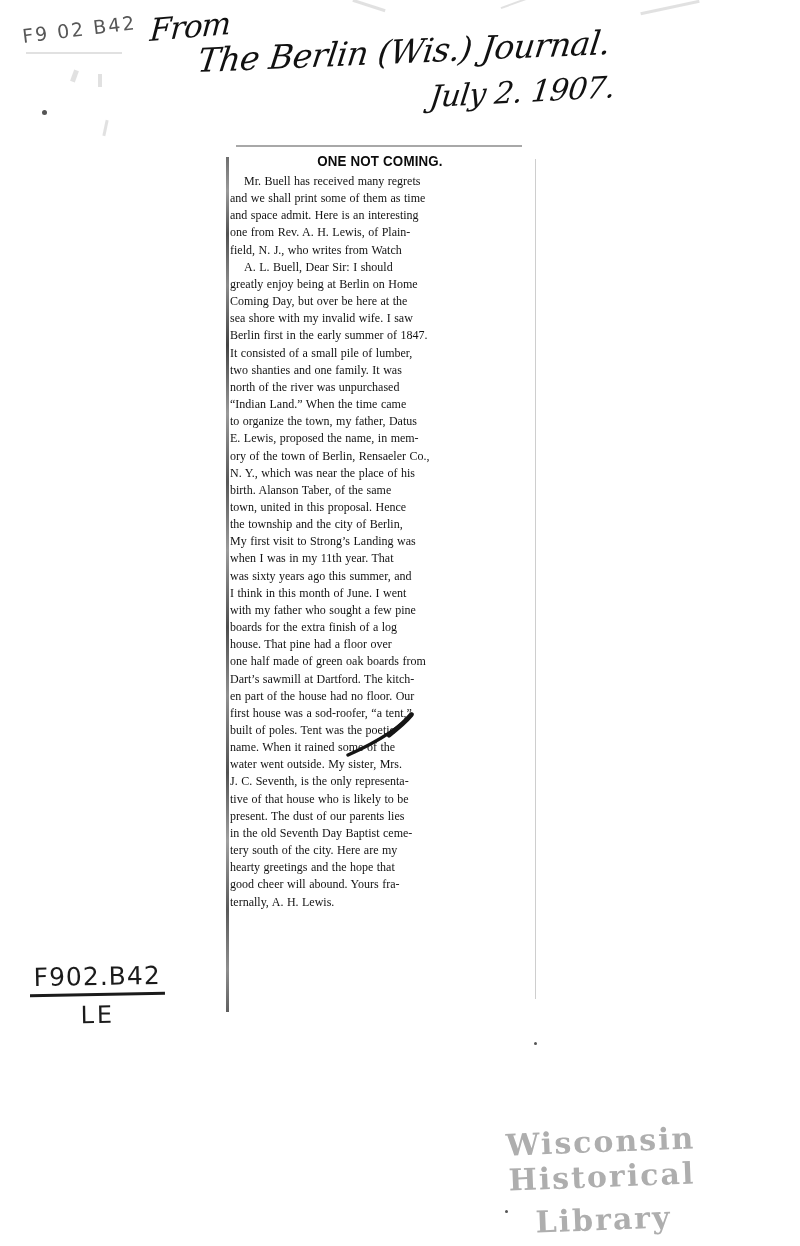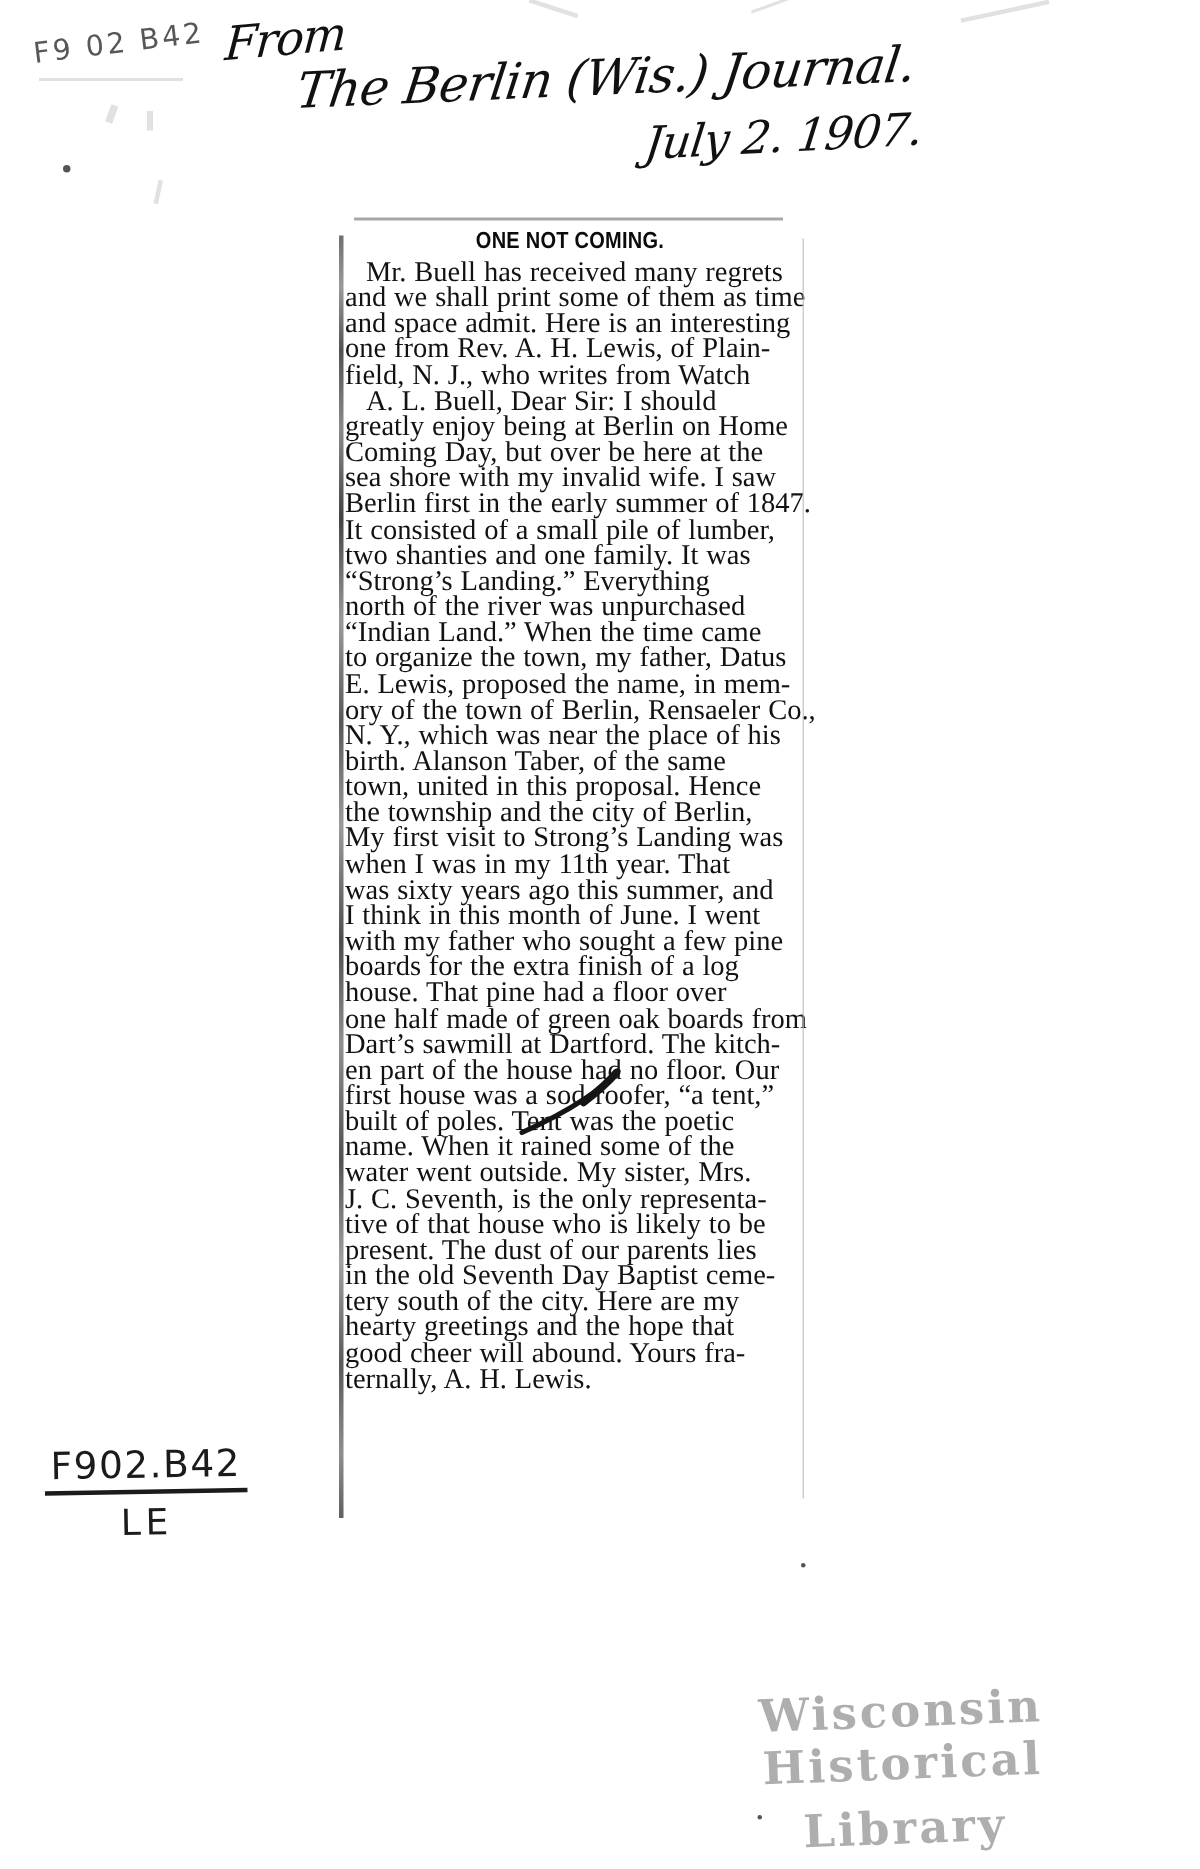--- a/index.html
+++ b/index.html
@@ -162,21 +162,21 @@
     font-size: 15.5px;
     letter-spacing: .2px;
     color: #0b0b0b;
     margin: 5px 0 3px 0;
     transform: scaleX(.86);
     white-space: nowrap;
   }
 
   .para {
     font-family: "Liberation Serif", serif;
-    font-size: 19px;
+    font-size: 12px;
     line-height: 17.15px;
     color: #121212;
     text-align: justify;
     margin: 0;
     word-spacing: .5px;
   }
   .para .ln {
     display: block;
     white-space: nowrap;
   }
@@ -240,21 +240,20 @@
         <span class="ln">field, N. J., who writes from Watch</span>
       </div>
     <div class="para" id="para-letter">
         <span class="ln ind">A. L. Buell, Dear Sir: I should</span>
         <span class="ln">greatly enjoy being at Berlin on Home</span>
         <span class="ln">Coming Day, but over be here at the</span>
         <span class="ln">sea shore with my invalid wife.  I saw</span>
         <span class="ln">Berlin first in the early summer of 1847.</span>
         <span class="ln">It consisted of a small pile of lumber,</span>
         <span class="ln">two shanties and one family.   It was</span>
-        <span class="ln">“Strong’s      Landing.”      Everything</span>
         <span class="ln">north of the river was unpurchased</span>
         <span class="ln">“Indian Land.”   When the time came</span>
         <span class="ln">to organize the town, my father, Datus</span>
         <span class="ln">E. Lewis, proposed the name, in mem-</span>
         <span class="ln">ory of the town of Berlin, Rensaeler Co.,</span>
         <span class="ln">N. Y., which was near the place of his</span>
         <span class="ln">birth.  Alanson Taber, of the same</span>
         <span class="ln">town, united in this proposal.  Hence</span>
         <span class="ln">the township and the city of Berlin,</span>
         <span class="ln">My first visit to Strong’s Landing was</span>

